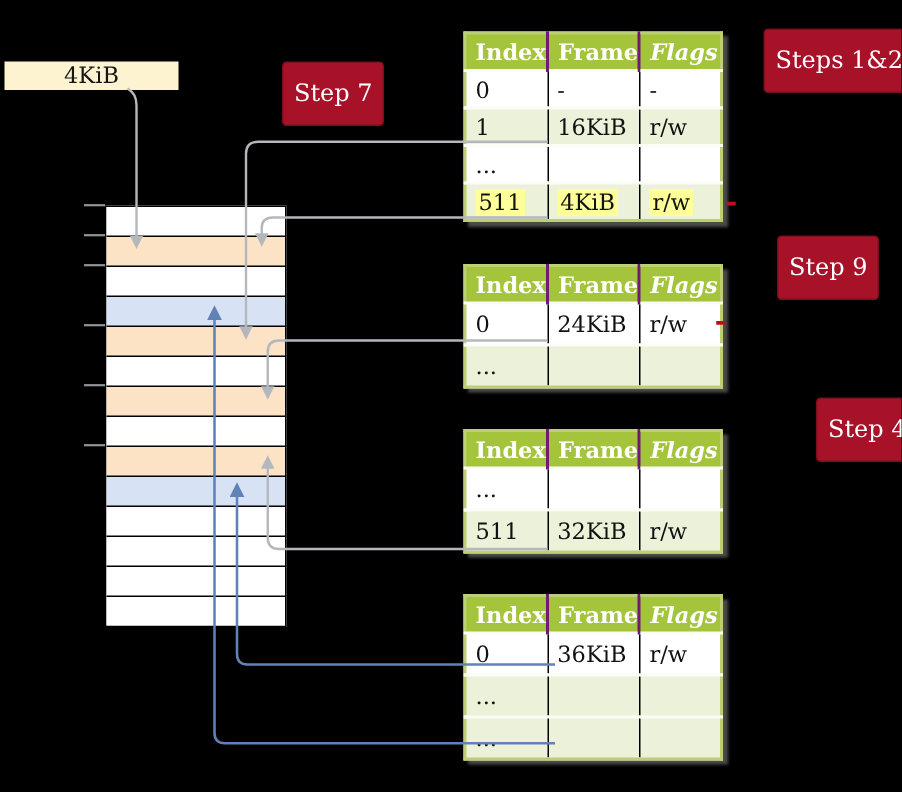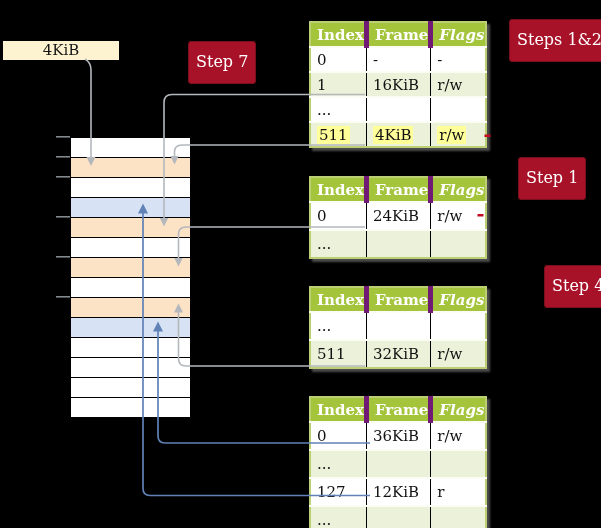--- a/index.html
+++ b/index.html
@@ -46,42 +46,42 @@
   #table-0{top:21px;}
   #table-1{top:176px;}
   #table-2{top:286px;}
   #table-3{top:396px;}
   .pt col.c-index{width:55px;}
   .pt col.c-frame{width:61px;}
   .pt col.c-flags{width:55px;}
   .pt th{
     background:var(--header-green);color:#fff;font-weight:bold;
     text-align:left;padding:0 0 0 6px;height:23px;font-size:15px;
-    border-right:5px solid #701a75;
+    border-right:2px solid #701a75;
   }
   .pt th:last-child{border-right:none;font-style:italic;}
   .pt td{
     height:23px;padding:0 0 0 6px;color:#111;
     border-right:1px solid #000;border-top:2px solid #fbfcf4;
   }
   .pt td:last-child{border-right:none;}
   .pt tr.alt td{background:var(--alt-green);}
   .pt.tall td{height:26px;}
   .hl{background:var(--highlight-yellow);padding:0 2px;}
   
   svg.overlay{position:absolute;left:0;top:0;z-index:5;pointer-events:none;}
 </style>
 </head>
 <body>
 
 <div class="size-box">4KiB</div>
 
 <div class="step" id="step-0">Step 7</div>
 <div class="step" id="steps-1-2">Steps 1&amp;2</div>
-<div class="step" id="step-3">Step 1</div>
+<div class="step" id="step-3">Step 9</div>
 <div class="step" id="step-4">Step 4</div>
 
 <div class="strip">
     <div class="mrow white"></div>
     <div class="mrow peach"></div>
     <div class="mrow white"></div>
     <div class="mrow blue"></div>
     <div class="mrow peach"></div>
     <div class="mrow white"></div>
     <div class="mrow peach"></div>
@@ -198,25 +198,20 @@
     <tbody>
       <tr>
         <td>0</td>
         <td>36KiB</td>
         <td>r/w</td>
       </tr>
       <tr class="alt">
         <td>...</td>
         <td></td>
         <td></td>
-      </tr>
-      <tr>
-        <td>127</td>
-        <td>12KiB</td>
-        <td>r</td>
       </tr>
       <tr class="alt">
         <td>...</td>
         <td></td>
         <td></td>
       </tr>
     </tbody>
   </table>
 
 <svg class="overlay" width="601" height="528" viewBox="0 0 601 528">

